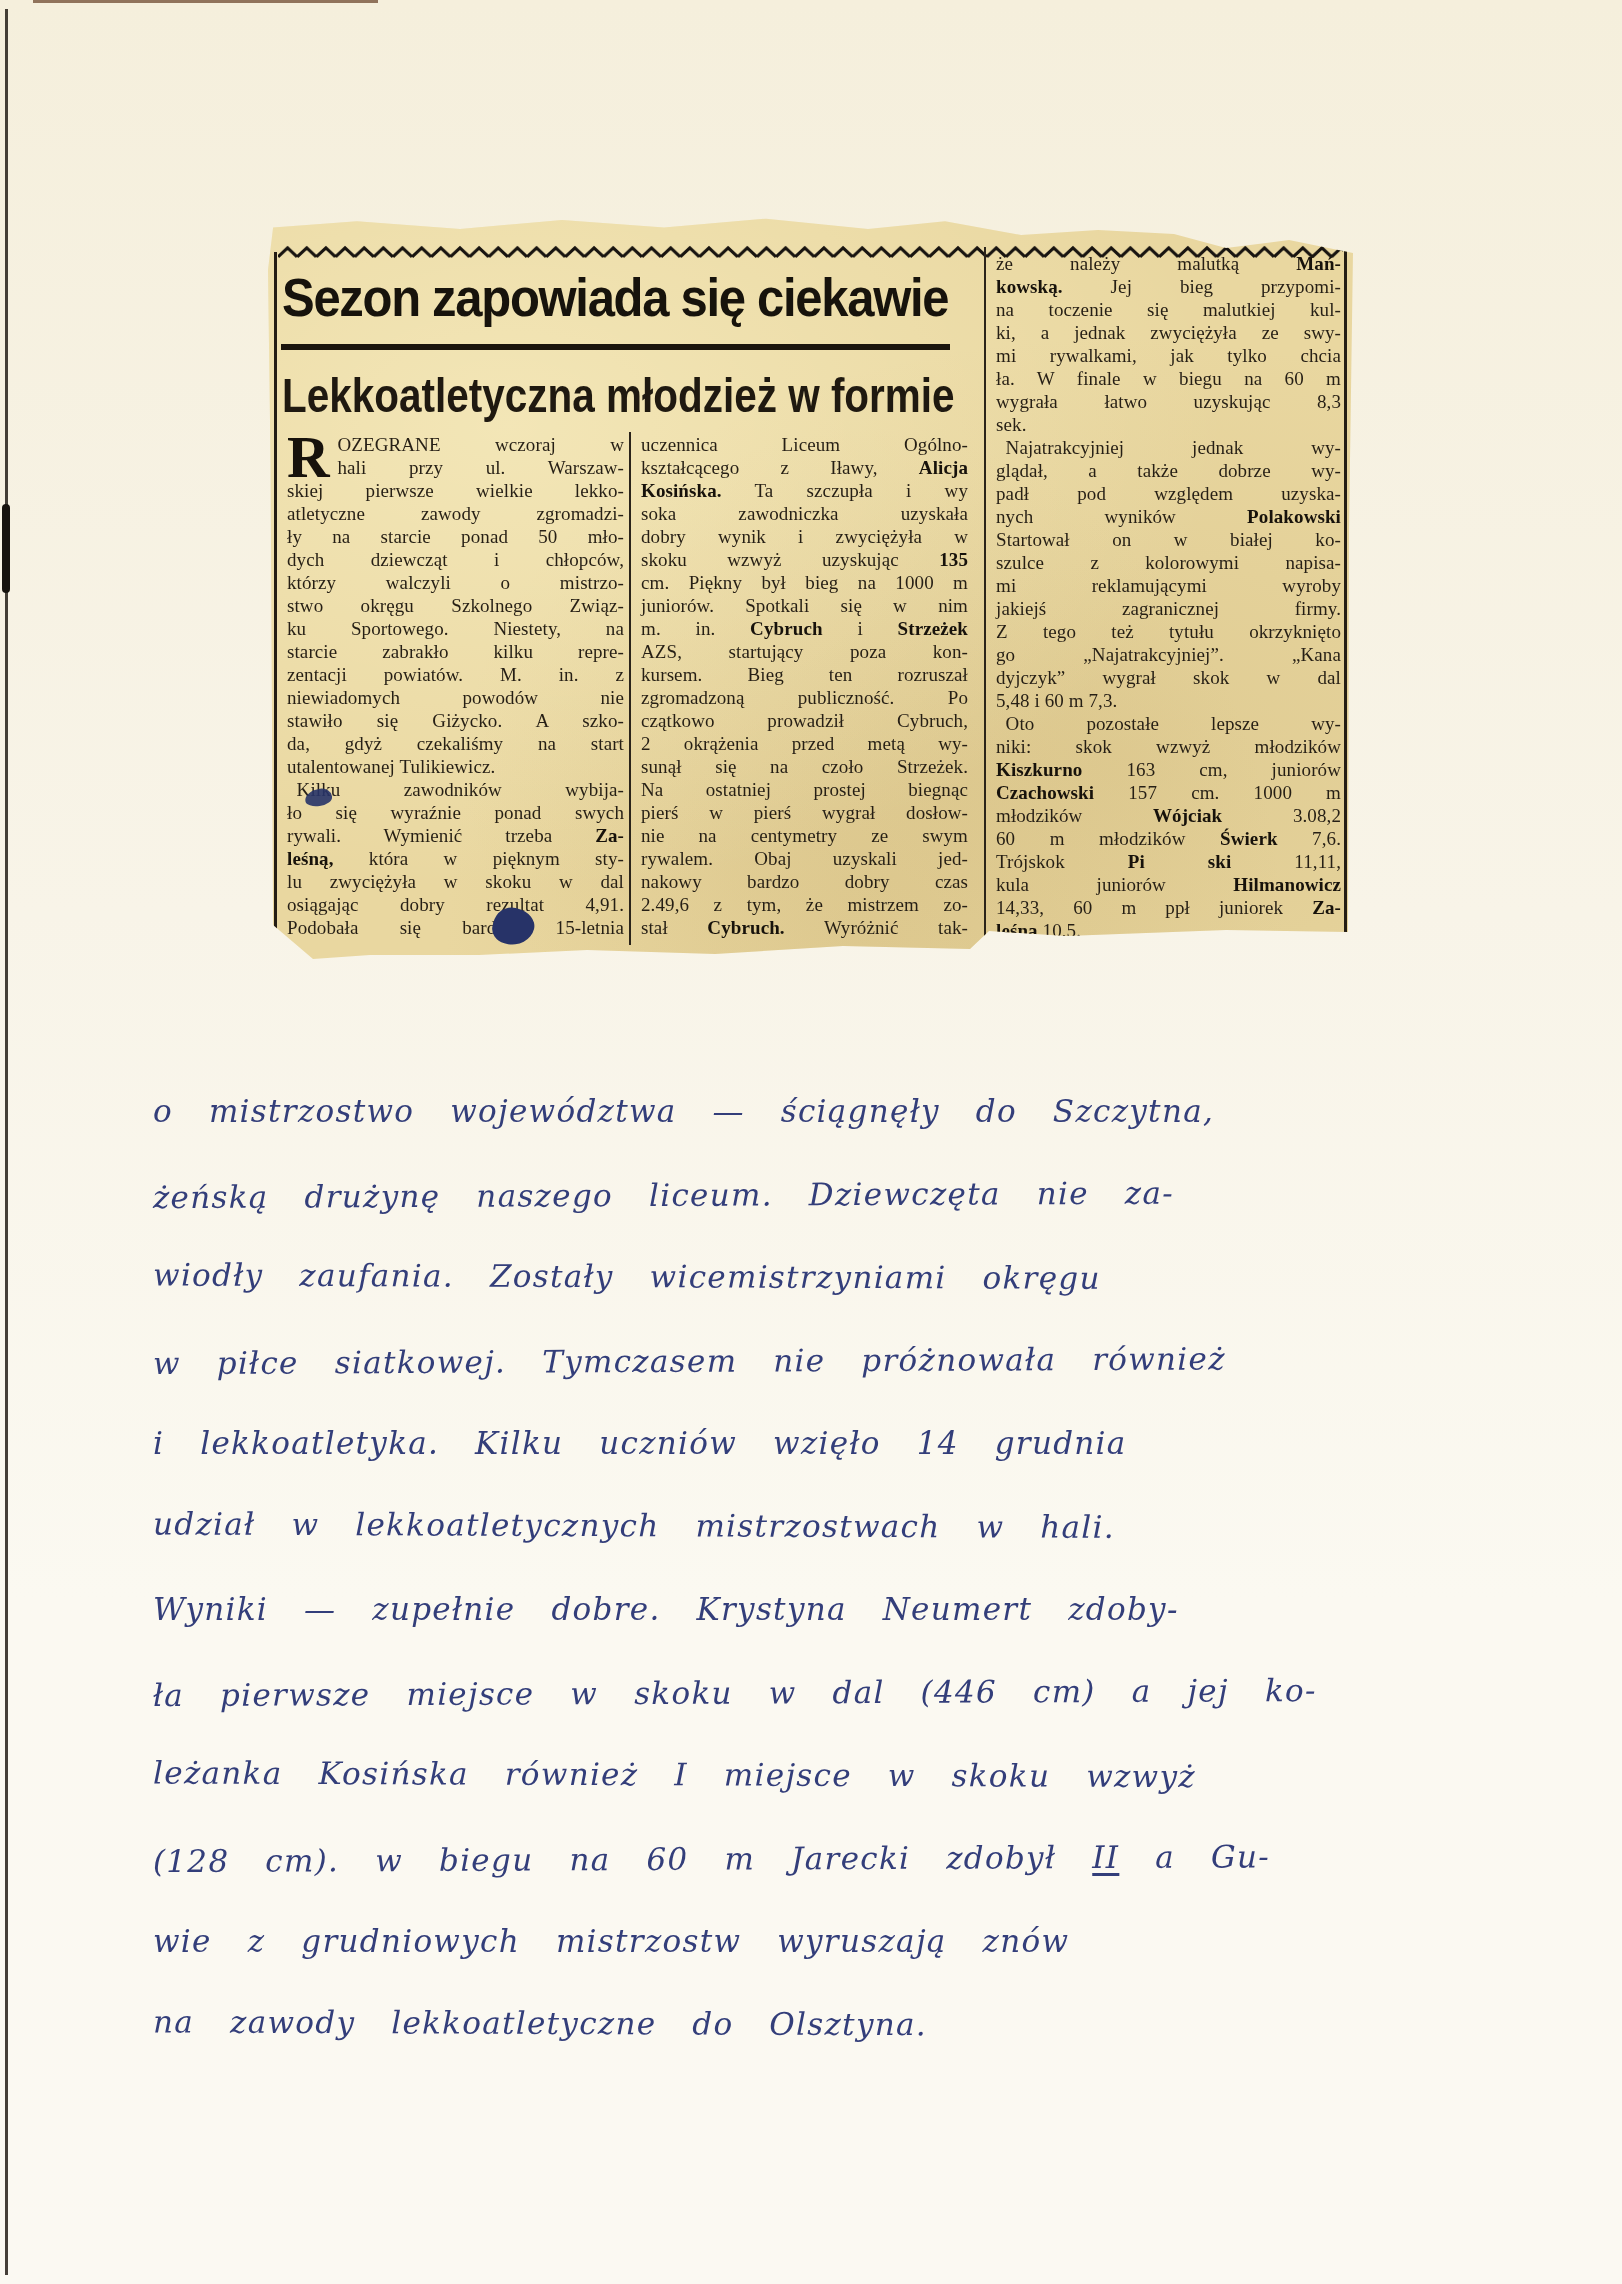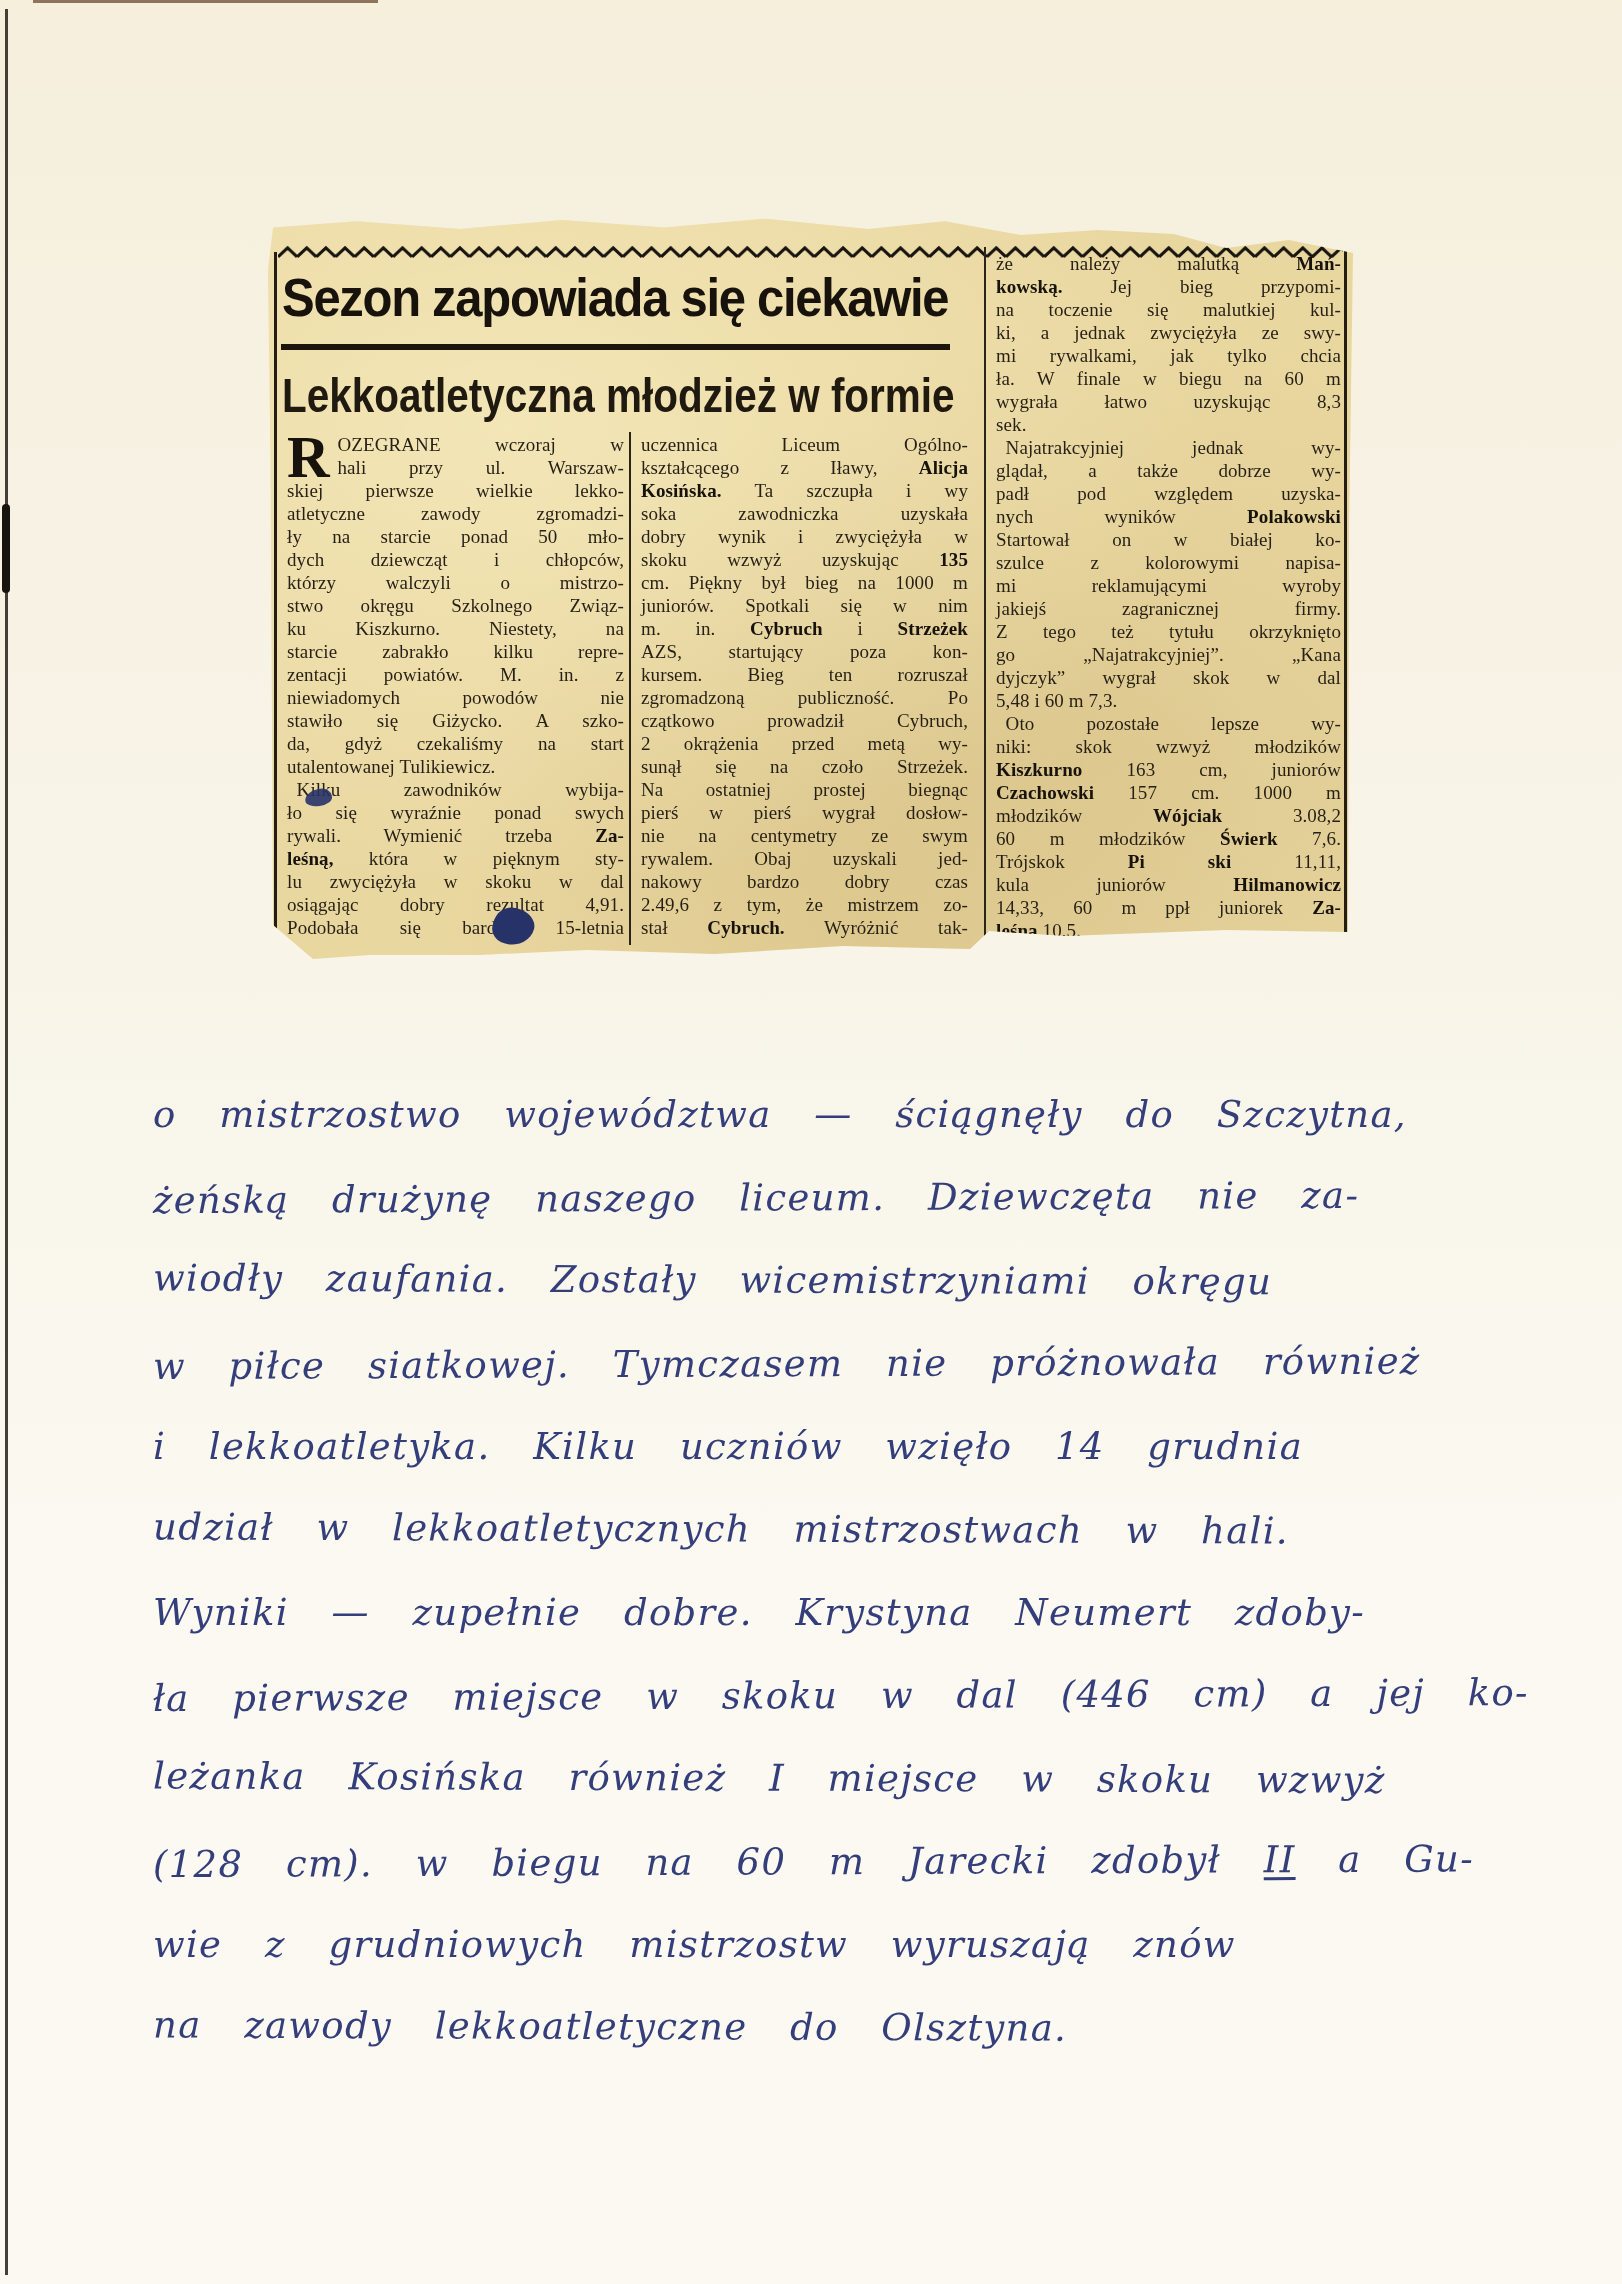--- a/index.html
+++ b/index.html
@@ -59,21 +59,21 @@
     padding:2.6px 7.7px 0 0;color:#17120b;font-family:"Liberation Serif",serif;
   }
   .nline b{font-weight:bold;color:#17120b;margin-top:8px;}
   .blot{position:absolute;background:#273368;}
   .blot-big{left:225px;top:697px;width:41px;height:37px;border-radius:46% 54% 60% 40%/55% 45% 60% 40%;transform:rotate(14deg);}
   .blot-small{left:37px;top:578px;width:27px;height:16.6px;border-radius:60% 40% 50% 50%/60% 55% 45% 40%;transform:rotate(-8deg);opacity:.9;}
   
   .handwriting{
     position:absolute;left:153px;top:1093px;width:1424px;
     font-family:"DejaVu Serif",serif;font-style:italic;
-    color:#333e7a;font-size:37px;letter-spacing:1.3px;word-spacing:.8em;
+    color:#333e7a;font-size:31px;letter-spacing:1.3px;word-spacing:.8em;
   }
   .hline{height:83px;white-space:nowrap;}
   .hline u{text-underline-offset:5.1px;}
   .hline:nth-child(2n){transform:rotate(-.25deg);}
   .hline:nth-child(3n){transform:rotate(.2deg);}
 </style>
 </head>
 <body>
 
 <div class="page-edge"></div>
@@ -103,21 +103,21 @@
     <div class="dropcap">R</div>
     <div>
         <div class="nline">OZEGRANE wczoraj w</div>
         <div class="nline">hali przy ul. Warszaw-</div>
         <div class="nline">skiej pierwsze wielkie lekko-</div>
         <div class="nline">atletyczne zawody zgromadzi-</div>
         <div class="nline">ły na starcie ponad 50 mło-</div>
         <div class="nline">dych dziewcząt i chłopców,</div>
         <div class="nline">którzy walczyli o mistrzo-</div>
         <div class="nline">stwo okręgu Szkolnego Związ-</div>
-        <div class="nline">ku Kiszkurno. Niestety, na</div>
+        <div class="nline">ku Sportowego. Niestety, na</div>
         <div class="nline">starcie zabrakło kilku repre-</div>
         <div class="nline">zentacji powiatów. M. in. z</div>
         <div class="nline">niewiadomych powodów nie</div>
         <div class="nline">stawiło się Giżycko. A szko-</div>
         <div class="nline">da, gdyż czekaliśmy na start</div>
         <div class="nline parend">utalentowanej Tulikiewicz.</div>
         <div class="nline"> Kilku zawodników wybija-</div>
         <div class="nline">ło się wyraźnie ponad swych</div>
         <div class="nline">rywali. Wymienić trzeba <b>Za-</b></div>
         <div class="nline"><b>leśną,</b> która w pięknym sty-</div>

